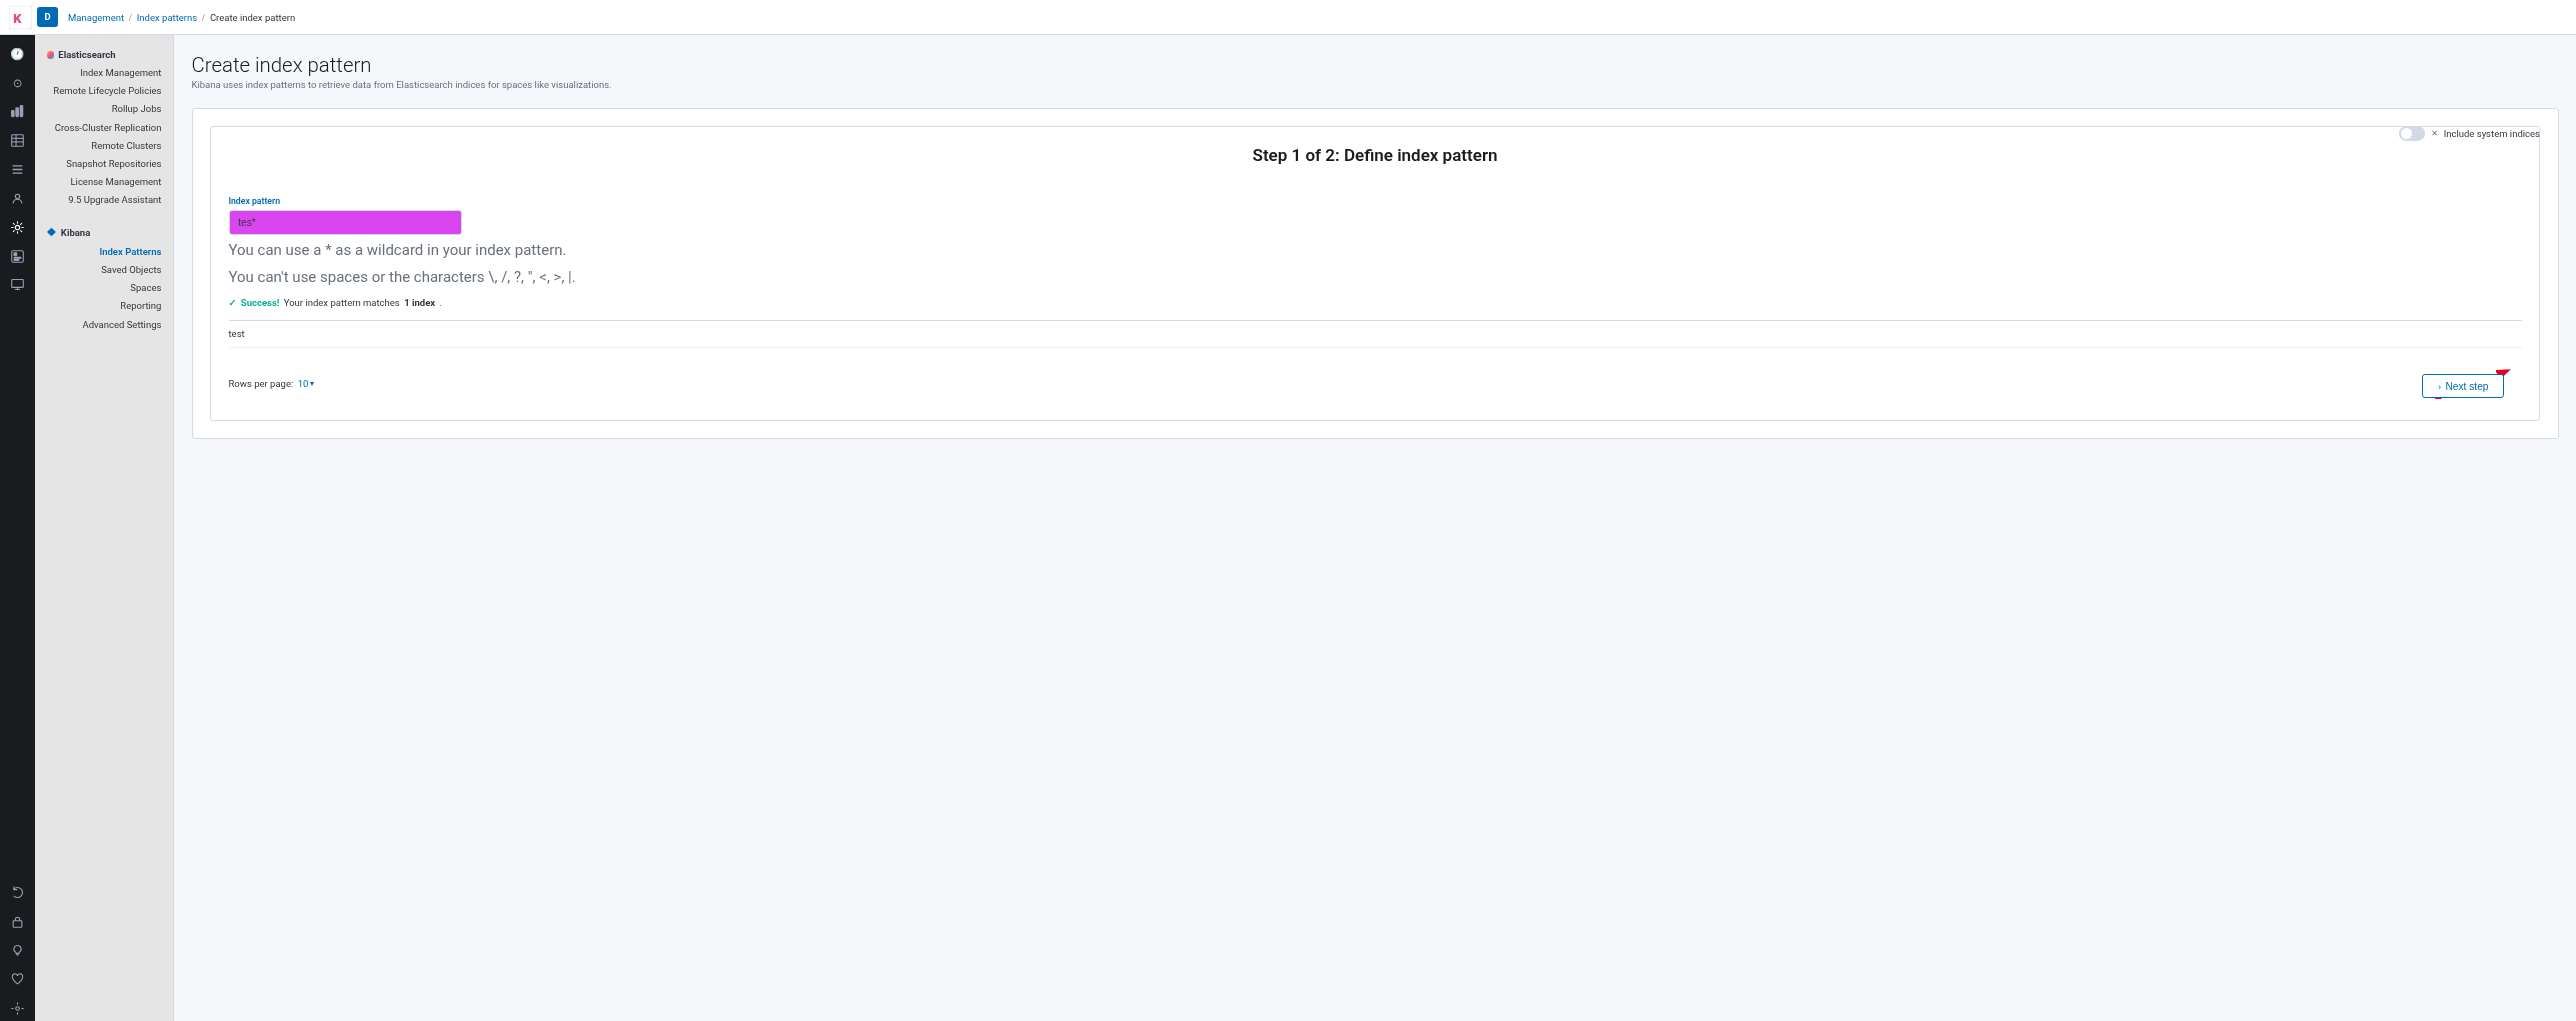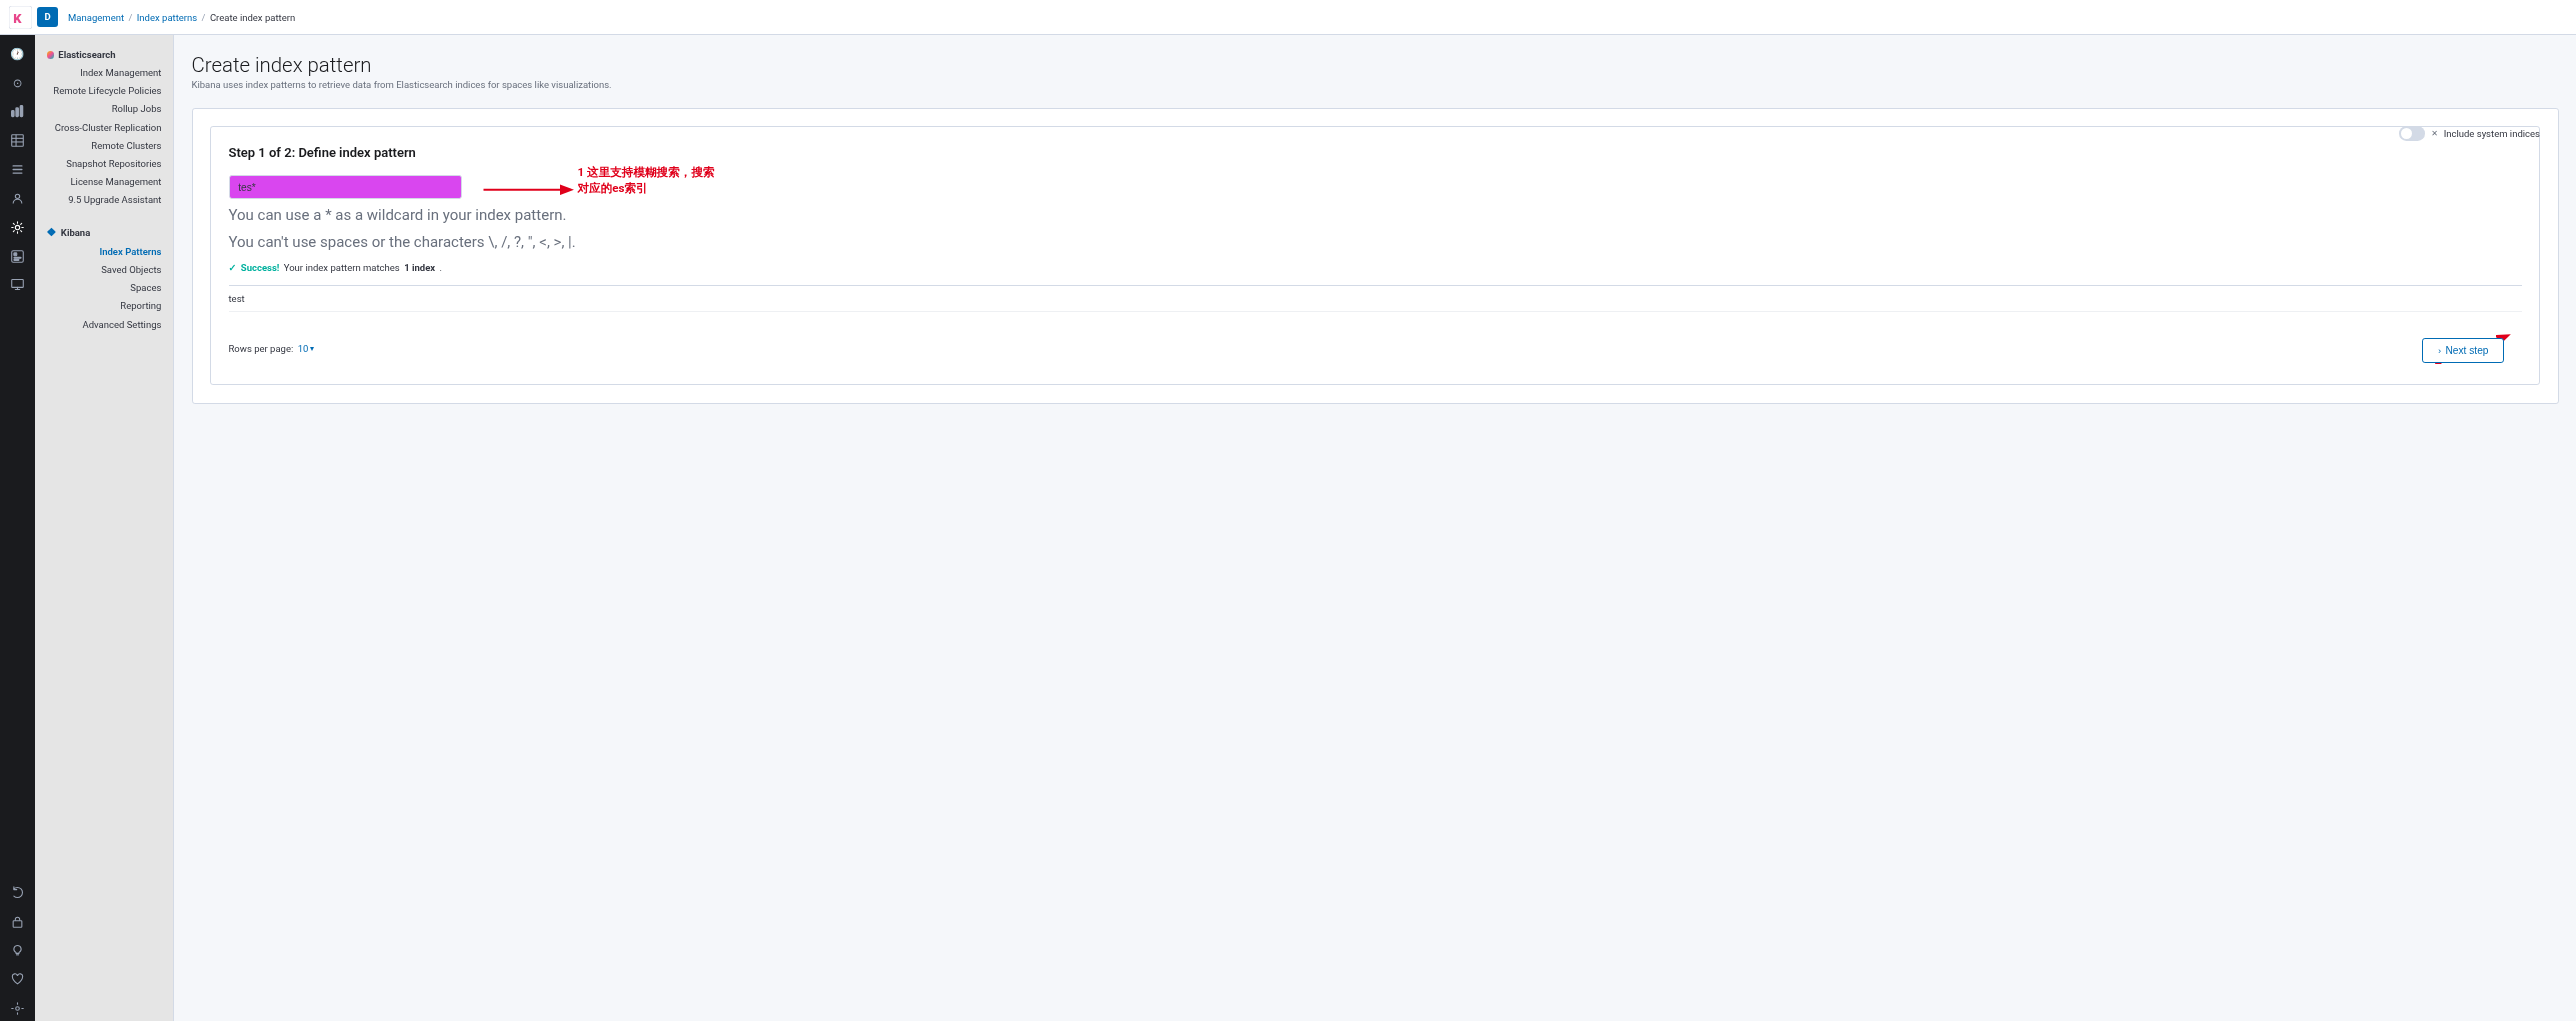--- a/index.html
+++ b/index.html
@@ -40,21 +40,21 @@
     .page-subtitle { font-size: 9.5px; color: #69707d; }
 
     
     .system-indices-toggle { position: absolute; top: 17.5px; right: 17.5px; display: flex; align-items: center; gap: 5.8px; font-size: 9.5px; color: #343741; }
     .toggle-switch { width: 26px; height: 14.5px; background: #d3dae6; border-radius: 7.3px; position: relative; }
     .toggle-switch::after { content: ''; position: absolute; width: 11.6px; height: 11.6px; background: #fff; border-radius: 50%; top: 1.5px; left: 1.5px; }
     .toggle-x { font-size: 8px; color: #69707d; }
 
     
     .step-card { border: 0.7px solid #d3dae6; border-radius: 2.9px; padding: 17.5px; }
-    .step-title { font-size: 13px; font-weight: 600; margin-bottom: 15px; color: #1a1b1e; }
+    .step-title { font-size: 17px; font-weight: 600; margin-bottom: 31px; color: #1a1b1e; text-align: center; }
 
     
     .field-label { font-size: 8.7px; font-weight: 600; color: #006BB4; margin-bottom: 4.4px; }
     .text-input { width: 233px; padding: 5.8px 8.7px; border: 0.7px solid #d3dae6; border-radius: 2.9px; font-size: 10.2px; outline: none; color: #343741; background: #d946ef; }
     .field-hint { font-size: 15px; color: #69707d; margin-top: 4.4px; line-height: 1.5; }
 
     
     .success-msg { display: flex; align-items: center; gap: 4.4px; font-size: 9.5px; color: #343741; margin-top: 8.7px; }
     .success-check { color: #00b19e; font-weight: 700; }
     .success-label { font-weight: 700; color: #00b19e; }
@@ -217,36 +217,24 @@
 
       <div class="system-indices-toggle">
         <div class="toggle-switch"></div>
         <span class="toggle-x">✕</span>
         <span>Include system indices</span>
       </div>
 
       <div class="step-card">
         <h2 class="step-title">Step 1 of 2: Define index pattern</h2>
 
+        <div class="field-label">Index pattern</div>
         <div style="display:flex; align-items:center; gap:11.6px; position:relative;">
           <input class="text-input" type="text" value="tes*" style="">
 
-          <div style="position:absolute; left:247px; top:-7.3px; pointer-events:none;">
-            <svg width="218" height="58" viewBox="0 0 300 80">
-              <defs>
-                <marker id="arrowhead1" markerWidth="8" markerHeight="6" refX="6" refY="3" orient="auto">
-                  <polygon points="0 0, 8 3, 0 6" fill="#e0001b"></polygon>
-                </marker>
-              </defs>
-              <line x1="10" y1="30" x2="130" y2="30" stroke="#e0001b" stroke-width="2.5" marker-end="url(#arrowhead1)"></line>
-            </svg>
-            <div style="position:absolute; top:-3.6px; left:102px; color:#e0001b; font-size:11.6px; font-weight:700; white-space:nowrap; line-height:1.4;">
-              1 这里支持模糊搜索，搜索<br>对应的es索引
-            </div>
-          </div>
         </div>
 
         <div class="field-hint">You can use a * as a wildcard in your index pattern.</div>
         <div class="field-hint">You can't use spaces or the characters \, /, ?, ", &lt;, &gt;, |.</div>
 
         <div class="success-msg">
           <span class="success-check">✓</span>
           <span class="success-label">Success!</span>
           <span> Your index pattern matches </span>
           <strong>1 index</strong>

